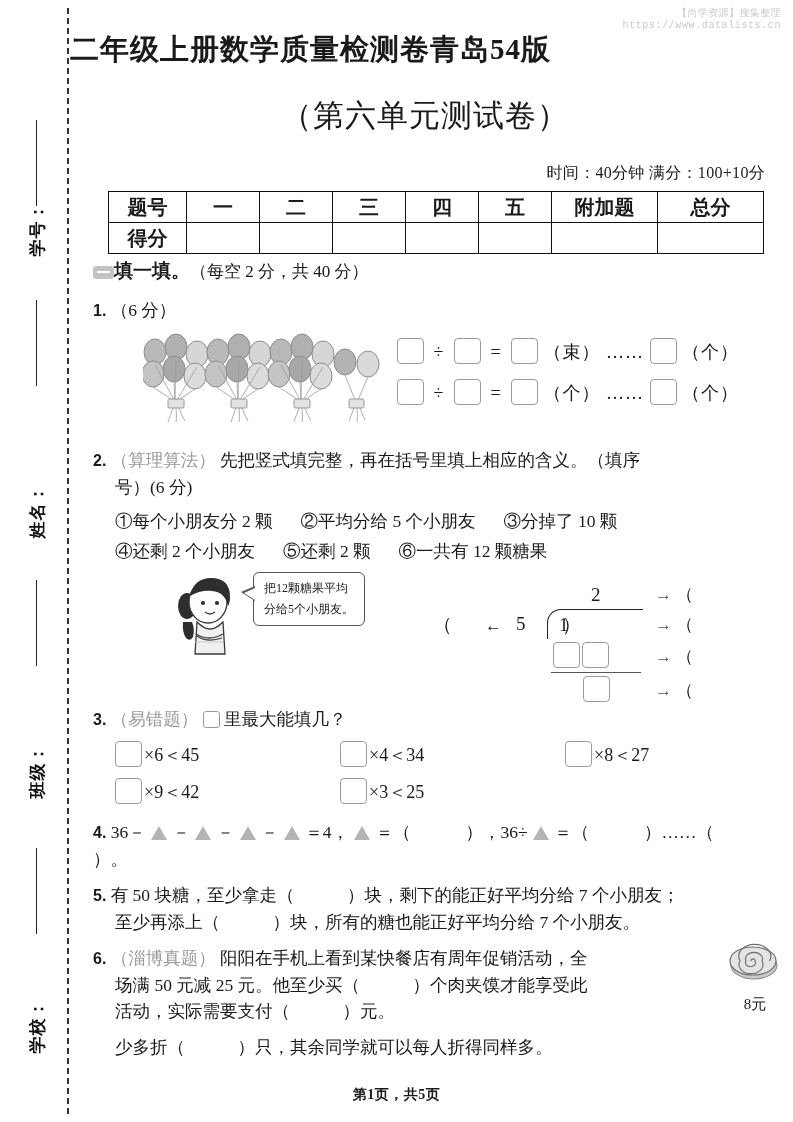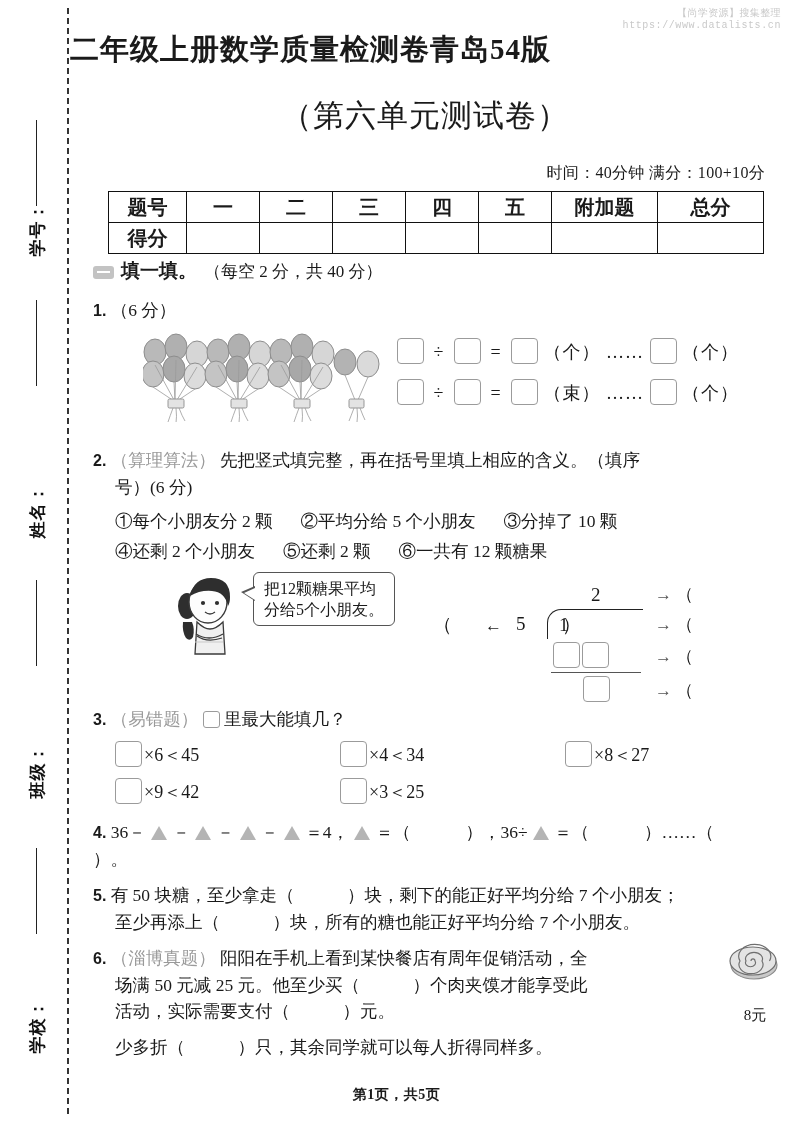--- a/index.html
+++ b/index.html
@@ -86,21 +86,21 @@
   }
   .score-table td.lbl { width: 78px; }
   .score-table td.c-sm { width: 73px; }
   .score-table td.c-wd { width: 106px; }
   .score-table tr.blank td { font-weight: bold; }
 
   
   .content { position: absolute; left: 93px; top: 258px; width: 690px; }
 
   .sec-head {
-    display: flex; align-items: center; gap: 7px;
+    display: flex; align-items: center; 
     font-size: 19px; font-weight: bold; margin-bottom: 2px;
   }
   .sec-marker {
     display: inline-block; width: 21px; height: 13px;
     background: #c3c3c3; border-radius: 3px; position: relative; top: 1px;
   }
   .sec-marker::after {
     content: ""; position: absolute; left: 4px; top: 5px;
     width: 13px; height: 2px; background: #fff;
   }
@@ -129,21 +129,21 @@
   .eq-line { font-size: 18px; margin-bottom: 14px; white-space: nowrap; letter-spacing: 1px; }
   .eq-line .op { margin: 0 4px; }
 
   
   .div-block { position: relative; height: 132px; margin-top: 6px; }
   .girl { position: absolute; left: 72px; top: 0px; }
   .bubble {
     position: absolute; left: 160px; top: 2px;
     border: 1.2px solid #555; border-radius: 6px;
     padding: 5px 10px; background: #fff;
-    font-size: 16px; line-height: 21px; white-space: nowrap;
+    font-size: 12px; line-height: 21px; white-space: nowrap;
   }
   .bubble::before {
     content: ""; position: absolute; left: -13px; top: 13px;
     width: 0; height: 0;
     border-top: 6px solid transparent;
     border-bottom: 9px solid transparent;
     border-right: 14px solid #555;
   }
   .bubble::after {
     content: ""; position: absolute; left: -10px; top: 15px;
@@ -197,21 +197,21 @@
 
   .fill { display: inline-block; min-width: 46px; }
   .fill-sm { display: inline-block; min-width: 34px; }
 
   
   .q6wrap { position: relative; }
   .food {
     position: absolute; right: -8px; top: -2px;
     width: 72px; text-align: center;
   }
-  .food-label { font-size: 15px; margin-top: 12px; }
+  .food-label { font-size: 15px; margin-top: 1px; }
 
   
   .footer {
     position: absolute; left: 0; bottom: 18px; width: 793px;
     text-align: center; font-size: 14px; font-weight: bold;
     letter-spacing: .5px;
   }
 </style>
 </head>
 <body>
@@ -308,32 +308,32 @@
         </svg>
       </div>
 
       <div class="eqs">
         <div class="eq-line">
           <span class="bx"></span>
           <span class="op">÷</span>
           <span class="bx"></span>
           <span class="op">=</span>
           <span class="bx"></span>
+          <span>（束）</span>
+          <span>……</span>
+          <span class="bx"></span>
           <span>（个）</span>
-          <span>……</span>
+        </div>
+        <div class="eq-line">
+          <span class="bx"></span>
+          <span class="op">÷</span>
+          <span class="bx"></span>
+          <span class="op">=</span>
           <span class="bx"></span>
           <span>（个）</span>
-        </div>
-        <div class="eq-line">
-          <span class="bx"></span>
-          <span class="op">÷</span>
-          <span class="bx"></span>
-          <span class="op">=</span>
-          <span class="bx"></span>
-          <span>（束）</span>
           <span>……</span>
           <span class="bx"></span>
           <span>（个）</span>
         </div>
       </div>
     </div>
   </div>
 
   <div class="q" style="margin-top:18px">
     <div>

